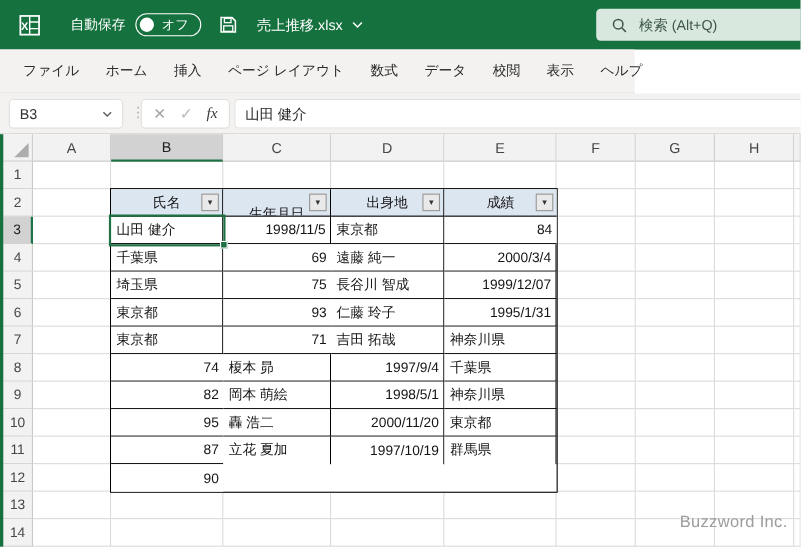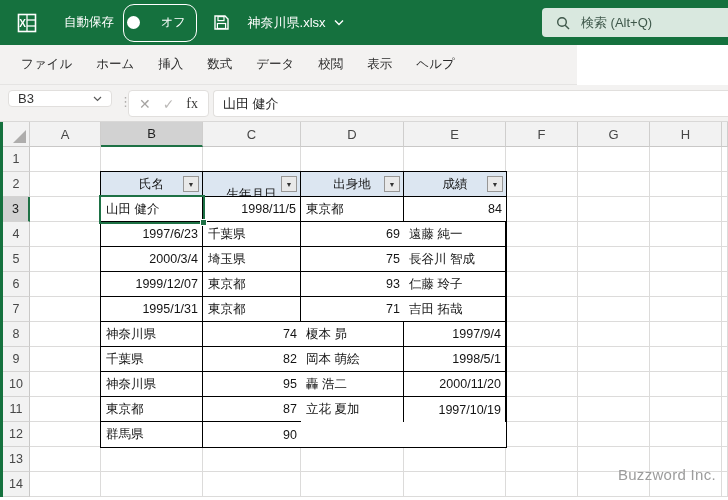--- a/index.html
+++ b/index.html
@@ -9,22 +9,22 @@
     font-family:"Liberation Sans","DejaVu Sans",sans-serif; background:#fff;
   }
   
   #titlebar {
     position:absolute; top:0; left:0; width:728px; height:45px;
     background:var(--green,#15713E); display:flex; align-items:center; color:#fff;
   }
   #excel-icon { margin-left:17px; }
   #autosave-label { margin-left:27px; font-size:12.5px; }
   #autosave-toggle {
-    margin-left:9px; height:38px; border:1px solid #fff; border-radius:11px;
-    display:flex; align-items:center; padding:0 10px 0 3px; gap:21px; cursor:pointer;
+    margin-left:9px; height:21px; border:1px solid #fff; border-radius:11px;
+    display:flex; align-items:center; padding:0 10px 0 3px; gap:7px; cursor:pointer;
   }
   #autosave-knob { width:13px; height:13px; border-radius:50%; background:#fff; }
   #autosave-state { font-size:12px; }
   #save-btn { margin-left:16px; display:flex; cursor:pointer; }
   #filename-wrap { margin-left:18px; display:flex; align-items:center; gap:8px; cursor:pointer; }
   #filename { font-size:13px; }
   #searchbox {
     position:absolute; left:542px; top:8px; width:190px; height:29px;
     background:#D9E8DF; border-radius:4px; display:flex; align-items:center;
     padding-left:14px; gap:11px; cursor:text;
@@ -40,34 +40,34 @@
     background:#F3F2F1; border-bottom:1px solid #E5E4E3;
     display:flex; align-items:center; padding-left:9px;
   }
   .menu-tab { padding:0 12px; font-size:12.5px; color:#2B2B2B; cursor:pointer; white-space:nowrap; }
   
   #formulabar {
     position:absolute; top:85px; left:0; width:728px; height:37px;
     background:#F3F2F1; border-bottom:1px solid #D9D8D7;
   }
   #namebox {
-    position:absolute; left:8px; top:5px; width:104px; height:17px;
+    position:absolute; left:8px; top:5px; width:104px; height:27px;
     background:#fff; border:1px solid #E1DFDD; border-radius:4px;
     display:flex; align-items:center; justify-content:space-between;
     padding:0 9px; font-size:13px; color:#333; cursor:pointer;
   }
   #fb-sep { position:absolute; left:119px; top:9px; color:#B0AEAC; font-size:13px; }
   #fb-buttons {
     position:absolute; left:128px; top:5px; width:81px; height:27px;
     background:#fff; border:1px solid #E1DFDD; border-radius:4px;
     display:flex; align-items:center; justify-content:space-around; padding:0 4px;
   }
   .fb-cancel { color:#A6A4A2; font-size:14px; cursor:pointer; }
   .fb-check  { color:#BCBAB8; font-size:14px; cursor:pointer; }
-  .fb-fx     { color:#3B3A39; font-size:14px; cursor:pointer;
+  .fb-fx     { color:#3B3A39; font-size:14px; font-style:italic; cursor:pointer;
                font-family:"Liberation Serif","DejaVu Serif",serif; }
   #formula-field {
     position:absolute; left:213px; top:5px; width:515px; height:27px;
     background:#fff; border:1px solid #E1DFDD; border-right:none;
     border-radius:4px 0 0 4px; display:flex; align-items:center;
     padding-left:9px; font-size:13px; color:#1F1F1F; cursor:text;
   }
   
   #grid { position:absolute; top:122px; left:0; width:728px; height:378px; background:#fff; }
   #left-strip { position:absolute; left:0; top:0; width:3px; height:375px; background:var(--green,#15713E); z-index:5; }
@@ -146,38 +146,39 @@
       <span id="autosave-state">オフ</span>
     </div>
     <span id="save-btn">
       <svg width="17" height="17" viewBox="0 0 17 17">
         <path d="M2 2 h10 l3 3 v10 h-13 z" fill="none" stroke="#fff" stroke-width="1.4"></path>
         <rect x="5" y="2.6" width="6" height="4" fill="none" stroke="#fff" stroke-width="1.2"></rect>
         <rect x="4.4" y="9.5" width="8.2" height="5" fill="none" stroke="#fff" stroke-width="1.2"></rect>
       </svg>
     </span>
     <div id="filename-wrap">
-      <span id="filename">神奈川県.xlsx</span>
+      <span id="filename">売上推移.xlsx</span>
       <svg width="10" height="7" viewBox="0 0 10 7">
         <polyline points="1,1.5 5,5.5 9,1.5" fill="none" stroke="#fff" stroke-width="1.4"></polyline>
       </svg>
     </div>
     <div id="searchbox">
       <svg width="14" height="14" viewBox="0 0 14 14">
         <circle cx="6" cy="6" r="4.3" fill="none" stroke="#3E574A" stroke-width="1.4"></circle>
         <line x1="9.2" y1="9.2" x2="13" y2="13" stroke="#3E574A" stroke-width="1.4"></line>
       </svg>
       <input id="search-input" placeholder="検索 (Alt+Q)" style="">
     </div>
   </div>
 
   <div id="menubar">
       <div class="menu-tab">ファイル</div>
       <div class="menu-tab">ホーム</div>
       <div class="menu-tab">挿入</div>
+      <div class="menu-tab">ページ レイアウト</div>
       <div class="menu-tab">数式</div>
       <div class="menu-tab">データ</div>
       <div class="menu-tab">校閲</div>
       <div class="menu-tab">表示</div>
       <div class="menu-tab">ヘルプ</div>
     </div>
 
   <div id="formulabar">
     <div id="namebox">
       <span>B3</span>
@@ -404,21 +405,20 @@
         <div class="t-cell t-head last-col">
           <div style="display: inline;">成績</div>
           <div class="filter-btn">
             <div class="filter-arrow">▼</div>
           </div>
         </div>
         <div class="t-cell al">山田 健介</div>
         <div class="t-cell ar">1998/11/5</div>
         <div class="t-cell al">東京都</div>
         <div class="t-cell ar last-col">84</div>
-        <div class="t-cell ar">1997/6/23</div>
         <div class="t-cell al">千葉県</div>
         <div class="t-cell ar last-col">69</div>
         <div class="t-cell al">遠藤 純一</div>
         <div class="t-cell ar">2000/3/4</div>
         <div class="t-cell al">埼玉県</div>
         <div class="t-cell ar last-col">75</div>
         <div class="t-cell al">長谷川 智成</div>
         <div class="t-cell ar">1999/12/07</div>
         <div class="t-cell al">東京都</div>
         <div class="t-cell ar last-col">93</div>

